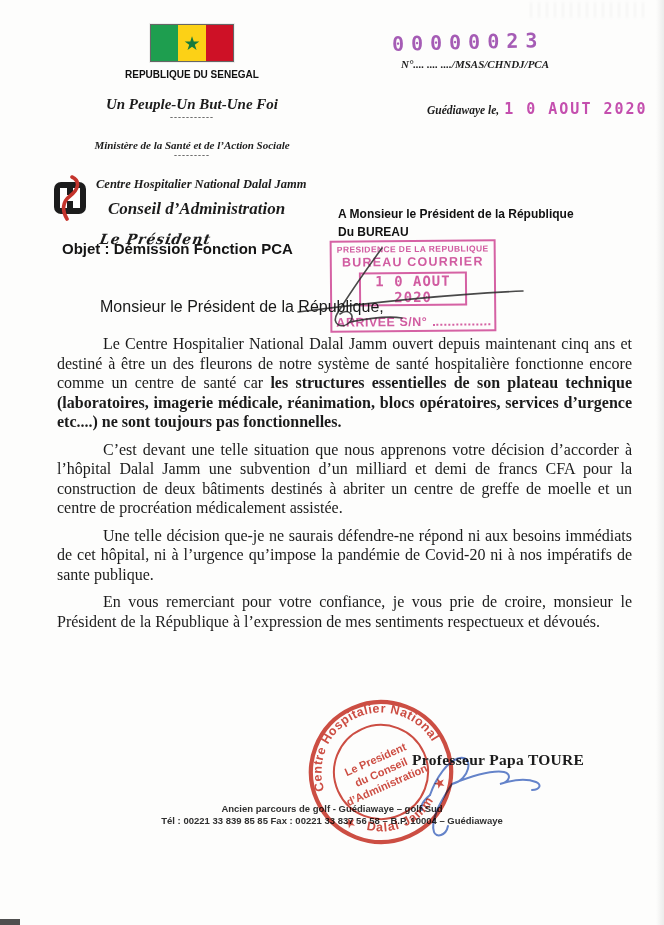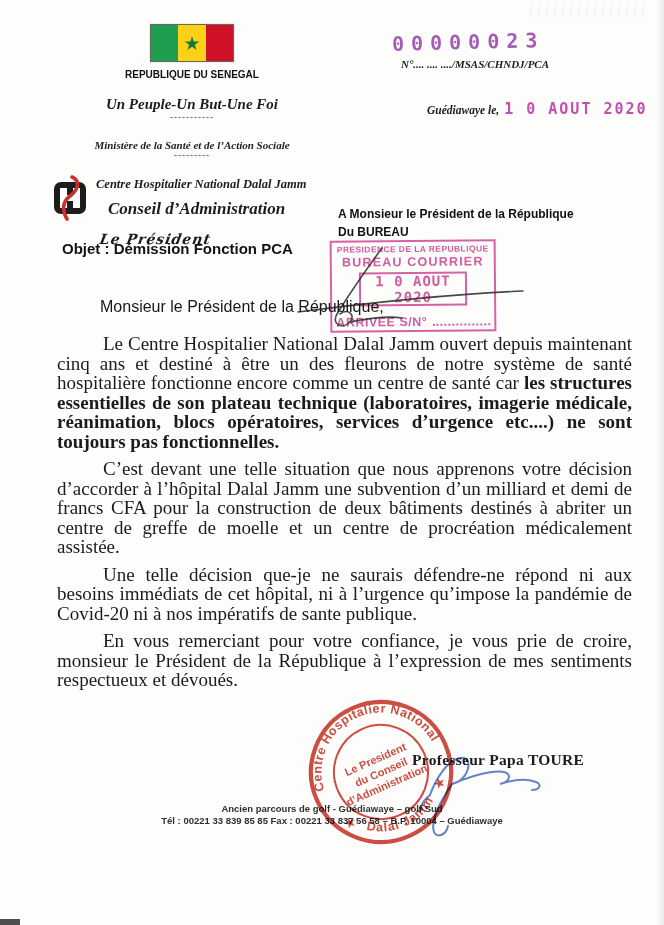--- a/index.html
+++ b/index.html
@@ -55,21 +55,21 @@
   .cs-arrival{position:absolute;left:4px;bottom:1px;display:flex;align-items:flex-end;
         width:calc(100% - 8px);font-weight:bold;font-size:12.5px;letter-spacing:.5px;}
   .cs-dots{flex:1;border-bottom:2px dotted #d4559e;margin:0 0 3px 6px;}
   .scribble{position:absolute;left:290px;top:238px;width:240px;height:100px;pointer-events:none;}
 
   
   .subject{position:absolute;left:62px;top:240px;font-family:"Liberation Sans",sans-serif;
         font-weight:bold;font-size:15px;color:#141414;text-align:center;}
   .salutation{position:absolute;left:100px;top:298px;font-family:"Liberation Sans",sans-serif;
         font-size:16px;color:#191919;}
-  .body-text{position:absolute;left:57px;top:334px;width:575px;font-size:19px;line-height:19.5px;
+  .body-text{position:absolute;left:57px;top:334px;width:575px;font-size:16px;line-height:19.5px;
         text-align:justify;color:#1b1b1b;}
   .body-text p{margin:0 0 8px;text-indent:46px;}
   .bold{font-weight:bold;}
 
   
   .sig-name{position:absolute;left:412px;top:751px;font-weight:bold;font-size:15.5px;letter-spacing:.3px;}
   .round-stamp{position:absolute;left:303px;top:694px;width:156px;height:156px;
         mix-blend-mode:multiply;opacity:.9;}
   .blue-sig{position:absolute;left:400px;top:740px;width:170px;height:110px;mix-blend-mode:multiply;}
 

